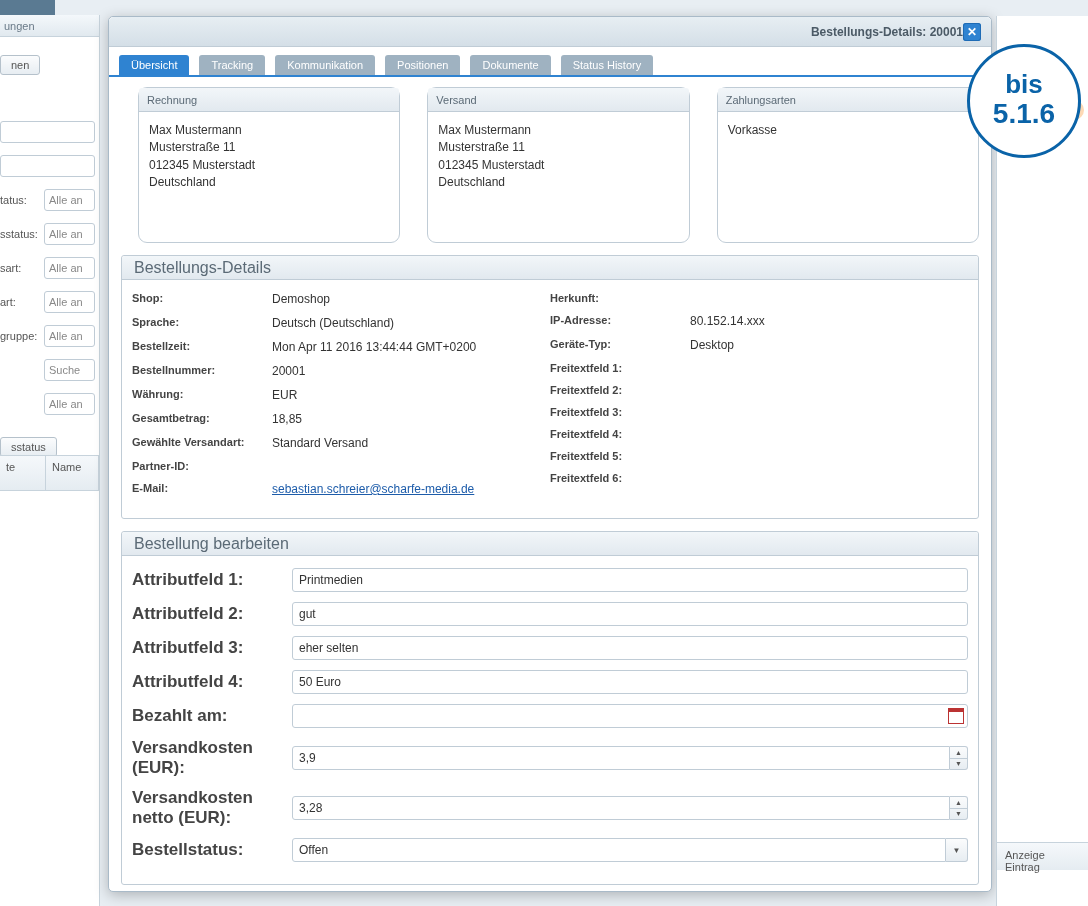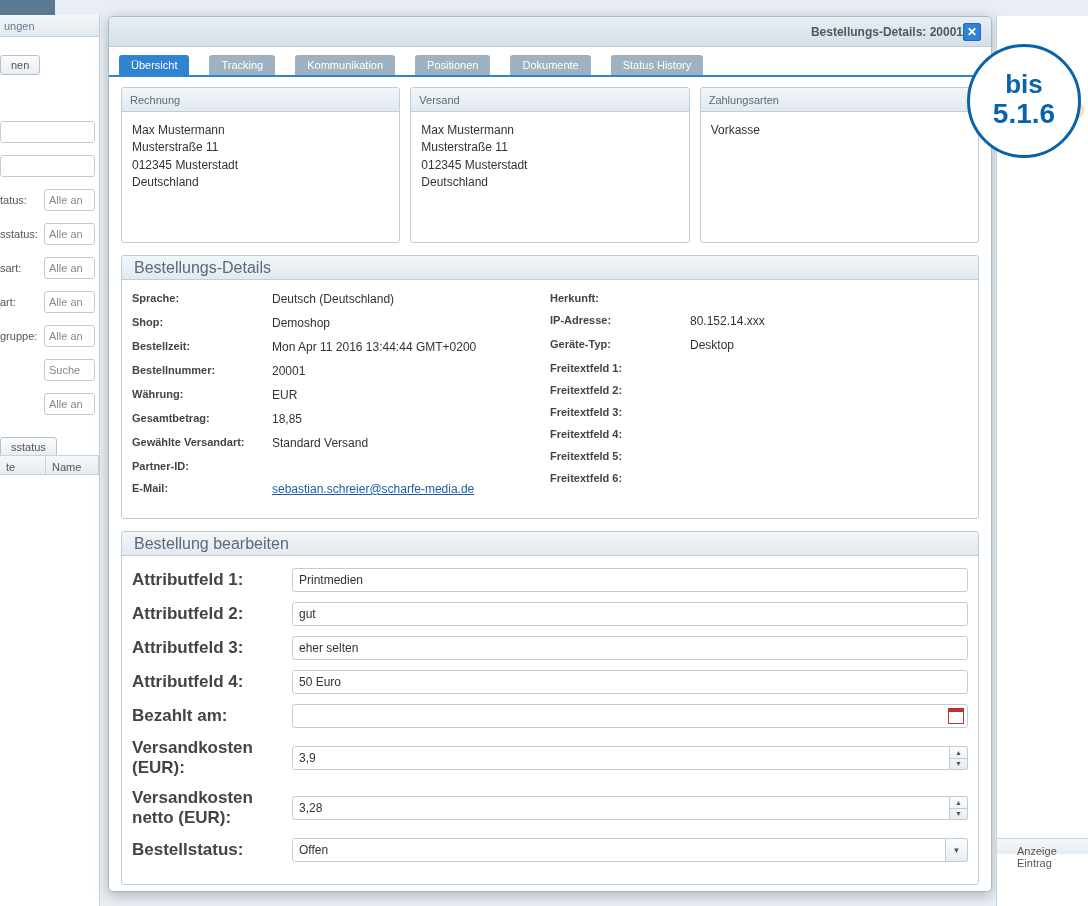--- a/index.html
+++ b/index.html
@@ -41,21 +41,21 @@
     font-size:11px; color:#888;
     overflow:hidden; white-space:nowrap;
   }
   .btn {
     display:inline-block; padding:3px 10px; font-size:11px;
     border:1px solid #b5c1cb; border-radius:3px;
     background:linear-gradient(#fbfcfd,#e7edf2); color:#555;
     cursor:pointer;
   }
   .grid-header {
-    position:absolute; top:440px; left:0; right:0; height:20px;
+    position:absolute; top:440px; left:0; right:0; height:36px;
     border-top:1px solid #c7d3dc; border-bottom:1px solid #c7d3dc;
     background:linear-gradient(#f5f8fb,#e5ecf1);
     display:flex;
   }
   .grid-cell-h {
     line-height:22px; padding:0 6px; font-size:11px; color:#555;
     border-right:1px solid #c7d3dc;
   }
 
   .dialog {
@@ -77,35 +77,36 @@
     width:18px; height:18px; border-radius:3px;
     background:#2f83d1; color:#fff;
     display:flex; align-items:center; justify-content:center;
     font-weight:bold; font-size:12px; cursor:pointer;
     box-shadow:inset 0 0 0 1px #1e6bb5;
   }
   .tabbar {
     padding:8px 10px 0 10px;
     background:#fff;
     border-bottom:2px solid #2f83d1;
-    display:flex; gap:20px;
+    display:flex; gap:10px;
   }
   .tab {
     padding:4px 12px;
     background:#9fb2c1; color:#fff;
     border-radius:3px 3px 0 0;
     font-size:11px; cursor:pointer;
   }
   .tab.active { background:#2f83d1; }
   .dlg-body { flex:1; overflow-y:auto; padding:10px 12px; }
 
   .row-panels { display:flex; gap:10px; }
   .panel {
-    flex:1; border:1px solid #c0ccd6; border-radius:3px;
+    flex:1; border:1px solid #c0ccd6; border-radius:9px;
     background:#fff;
+    margin-left:17px;
   }
   .panel-h {
     height:24px; line-height:24px; padding:0 8px;
     font-size:11px; color:#5b6a76;
     background:linear-gradient(#f2f6f9,#e2e9ef);
     border-bottom:1px solid #c0ccd6;
     border-radius:3px 3px 0 0;
   }
   .panel-b { padding:10px 10px 30px 10px; min-height:130px; font-size:12px; color:#333; line-height:1.45; }
 
@@ -154,24 +155,24 @@
     border:1px solid #b33; background:#fff; font-size:8px; color:#b33;
     display:flex; align-items:center; justify-content:center;
   }
   .cal-icon:before { content:""; position:absolute; top:-1px; left:-1px; right:-1px; height:4px; background:#b33; }
 
   .right-strip {
     position:absolute; right:0; top:16px; width:92px; bottom:0;
     background:#fff; border-left:1px solid #c7d3dc;
   }
   .right-footer {
-    position:absolute; bottom:52px; left:0; right:0; height:16px;
+    position:absolute; bottom:36px; left:0; right:0; height:28px;
     border-top:1px solid #c7d3dc;
     background:linear-gradient(#f5f8fb,#e5ecf1);
-    font-size:11px; color:#555; padding:6px 20px;
+    font-size:11px; color:#555; padding:6px 8px;
   }
 
   .badge-circle {
     position:absolute; top:44px; right:7px;
     width:114px; height:114px;
     border:3px solid #0a63a8; border-radius:50%;
     background:#fff;
     display:flex; flex-direction:column; align-items:center; justify-content:center;
     color:#0a63a8; font-weight:bold;
     z-index:20;
@@ -286,26 +287,26 @@
         </div>
       </div>
     </div>
 
     <div class="section">
       <div class="section-h">Bestellungs-Details</div>
       <div class="section-b">
         <div class="two-col">
           <div class="col">
             <div class="kv">
+                <div class="k">Shop:</div>
+                <div class="v">Demoshop</div>
+              </div>
+            <div class="kv">
                 <div class="k">Sprache:</div>
                 <div class="v">Deutsch (Deutschland)</div>
-              </div>
-            <div class="kv">
-                <div class="k">Shop:</div>
-                <div class="v">Demoshop</div>
               </div>
             <div class="kv">
                 <div class="k">Bestellzeit:</div>
                 <div class="v">Mon Apr 11 2016 13:44:44 GMT+0200</div>
               </div>
             <div class="kv">
                 <div class="k">Bestellnummer:</div>
                 <div class="v">20001</div>
               </div>
             <div class="kv">

